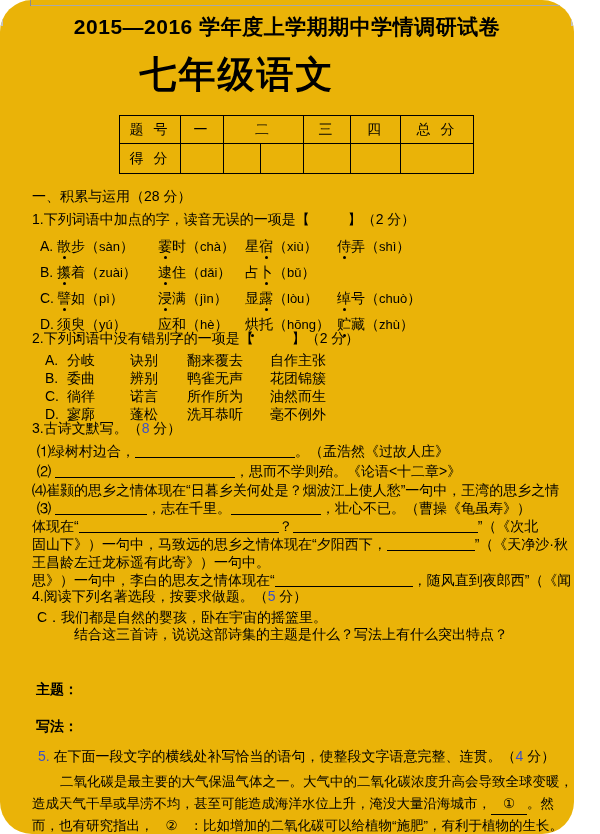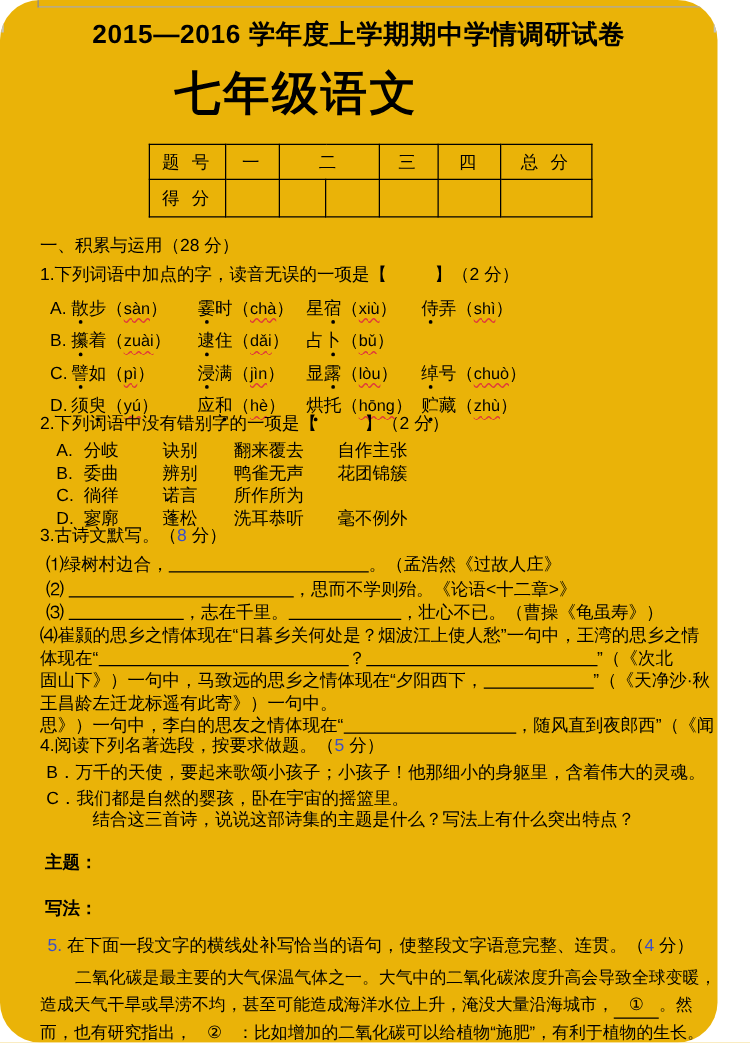--- a/index.html
+++ b/index.html
@@ -34,21 +34,21 @@
   .ln { font-size:14px; line-height:17px; white-space:nowrap; }
   .abs { position:absolute; }
 
   .gap { display:inline-block; width:38px; }
   .bl  { display:inline-block; height:13px; border-bottom:1.2px solid #000; vertical-align:-2px; }
   .blc { display:inline-block; border-bottom:1.2px solid #000; padding:0 12px; }
 
   .blue { color:#3b50c8; }
 
   
-  .py { font-size:13px; text-decoration:underline; text-decoration-style:wavy;
+  .py { font-size:13px; text-decoration-style:wavy;
         text-decoration-color:#e03a3a; text-decoration-thickness:1px; text-underline-offset:3px; }
   
   .dc { position:relative; display:inline-block; }
   .dc::after { content:""; position:absolute; left:50%; margin-left:-1.5px; bottom:-4px;
                width:3px; height:3px; background:#000; border-radius:50%; }
 
   .q1row { display:grid; grid-template-columns:17px 101px 87px 92px auto;
            margin-left:8px; margin-top:7px; line-height:18px; font-size:14px; white-space:nowrap; }
   .q1row.first { margin-top:9px; }
   .q2row { display:grid; grid-template-columns:22px 63px 57px 83px auto;
@@ -158,45 +158,45 @@
         <span>委曲</span>
         <span>辨别</span>
         <span>鸭雀无声</span>
         <span>花团锦簇</span>
     </div>
     <div class="q2row">
       <span>C.</span>
         <span>徜徉</span>
         <span>诺言</span>
         <span>所作所为</span>
+        <span>油然而生</span>
     </div>
     <div class="q2row">
       <span>D.</span>
         <span>寥廓</span>
         <span>蓬松</span>
         <span>洗耳恭听</span>
         <span>毫不例外</span>
     </div>
   </div>
 
   <div class="body abs" style="top:420px">
     <div class="ln"><span>3.古诗文默写。（</span><span class="blue">8</span><span> 分）</span></div>
     <div class="ln qind" style="margin-top:6px"><span>⑴绿树村边合，</span><span class="bl" style="width:160px"></span><span>。（孟浩然《过故人庄》</span></div>
     <div class="ln qind" style="margin-top:3px"><span>⑵ </span><span class="bl" style="width:180px"></span><span>，思而不学则殆。《论语&lt;十二章&gt;》</span></div>
+    <div class="ln" style="margin-top:2px"><span>⑷崔颢的思乡之情体现在“日暮乡关何处是？烟波江上使人愁”一句中，王湾的思乡之情</span></div>
     <div class="ln qind" style="margin-top:1px"><span>⑶ </span><span class="bl" style="width:92px"></span><span>，志在千里。</span><span class="bl" style="width:90px"></span><span>，壮心不已。（曹操《龟虽寿》）</span></div>
-    <div class="ln" style="margin-top:2px"><span>⑷崔颢的思乡之情体现在“日暮乡关何处是？烟波江上使人愁”一句中，王湾的思乡之情</span></div>
     <div class="ln" style="margin-top:1px"><span>体现在“</span><span class="bl" style="width:200px"></span><span>？</span><span class="bl" style="width:185px"></span><span>”（《次北</span></div>
     <div class="ln" style="margin-top:1px"><span>固山下》）一句中，马致远的思乡之情体现在“夕阳西下，</span><span class="bl" style="width:88px"></span><span>”（《天净沙·秋</span></div>
     <div class="ln" style="margin-top:1px"><span>王昌龄左迁龙标遥有此寄》）一句中。</span></div>
     <div class="ln" style="margin-top:1px"><span>思》）一句中，李白的思友之情体现在“</span><span class="bl" style="width:138px"></span><span>，随风直到夜郎西”（《闻</span></div>
   </div>
 
   <div class="body abs" style="top:588px">
     <div class="ln"><span>4.阅读下列名著选段，按要求做题。（</span><span class="blue">5</span><span> 分）</span></div>
-    <div class="ln q4opt">B．万千的天使，要起来歌颂小孩子；小孩子！他那细小的身躯里，含着伟大的灵魂。</div>
     <div class="ln q4opt">C．我们都是自然的婴孩，卧在宇宙的摇篮里。</div>
     <div class="ln q4prompt">结合这三首诗，说说这部诗集的主题是什么？写法上有什么突出特点？</div>
   </div>
 
   <div class="abs lab" style="left:36px; top:681px">主题：</div>
   <div class="abs lab" style="left:36px; top:718px">写法：</div>
 
   <div class="body abs" style="top:748px">
     <div class="ln" style="margin-left:6px"><span class="blue">5.</span><span> 在下面一段文字的横线处补写恰当的语句，使整段文字语意完整、连贯。（</span><span class="blue">4</span><span> 分）</span></div>
     <div class="ln5 indent" style="margin-top:6px">二氧化碳是最主要的大气保温气体之一。大气中的二氧化碳浓度升高会导致全球变暖，</div>

